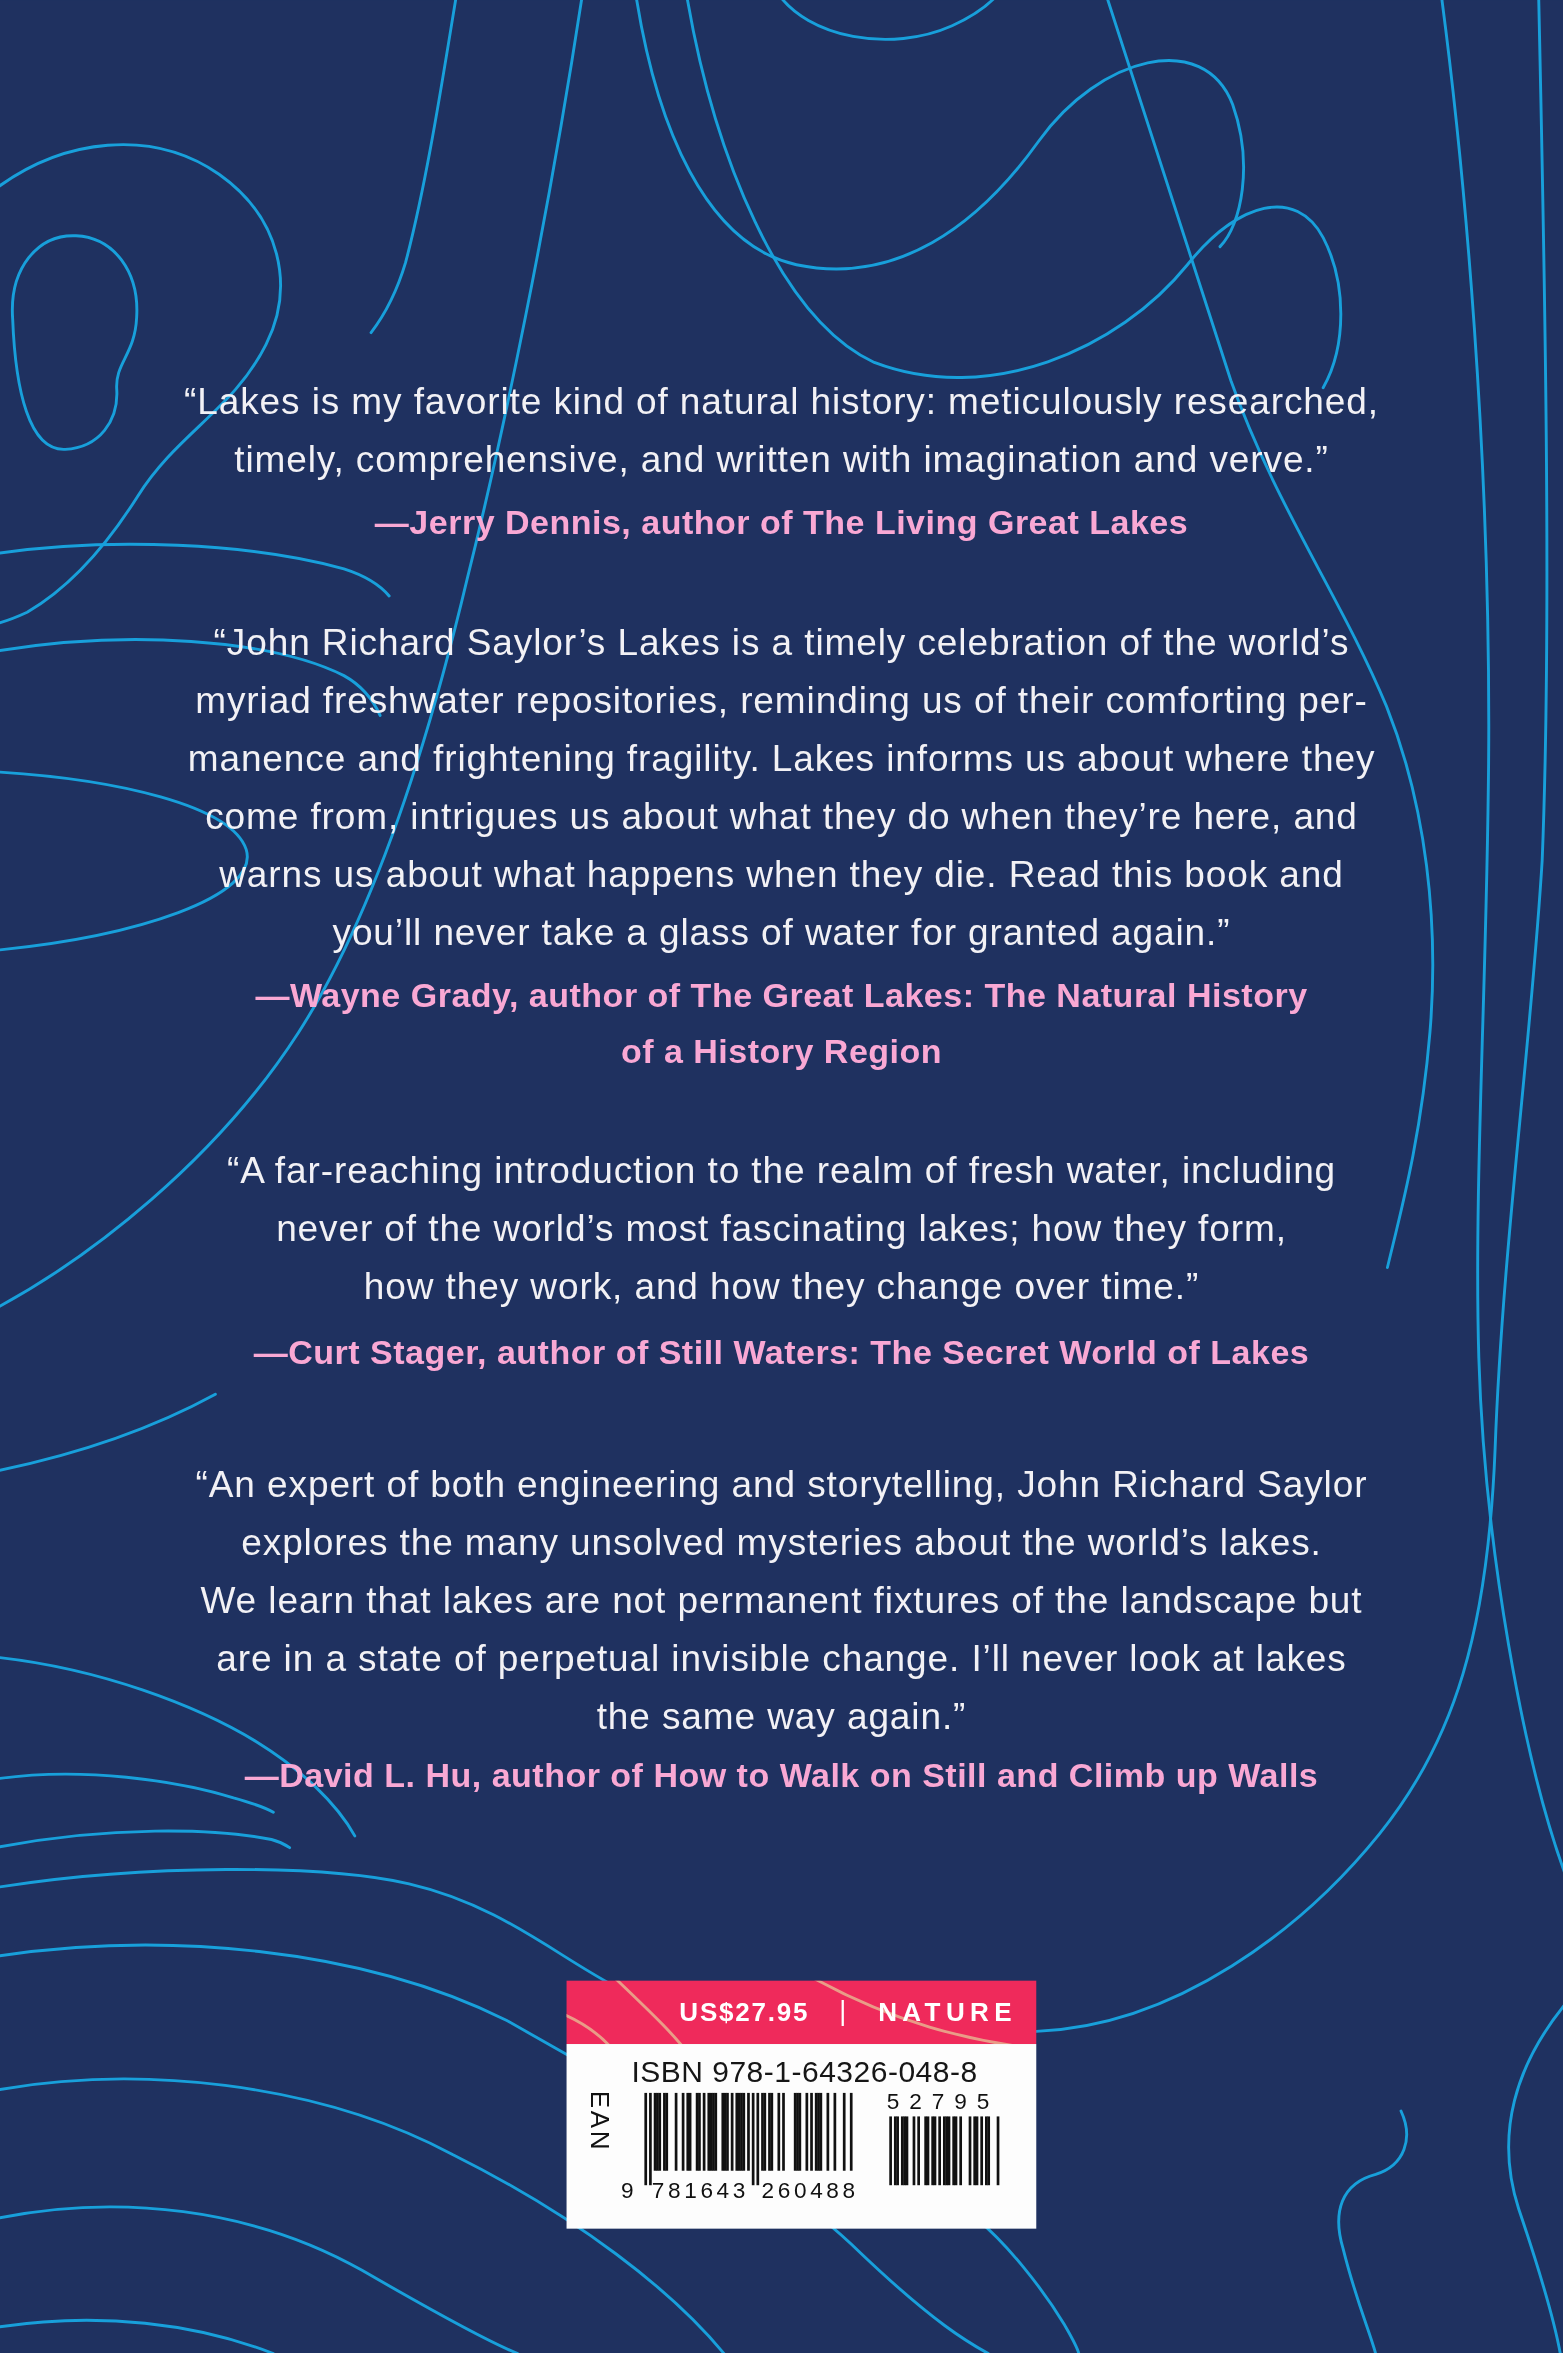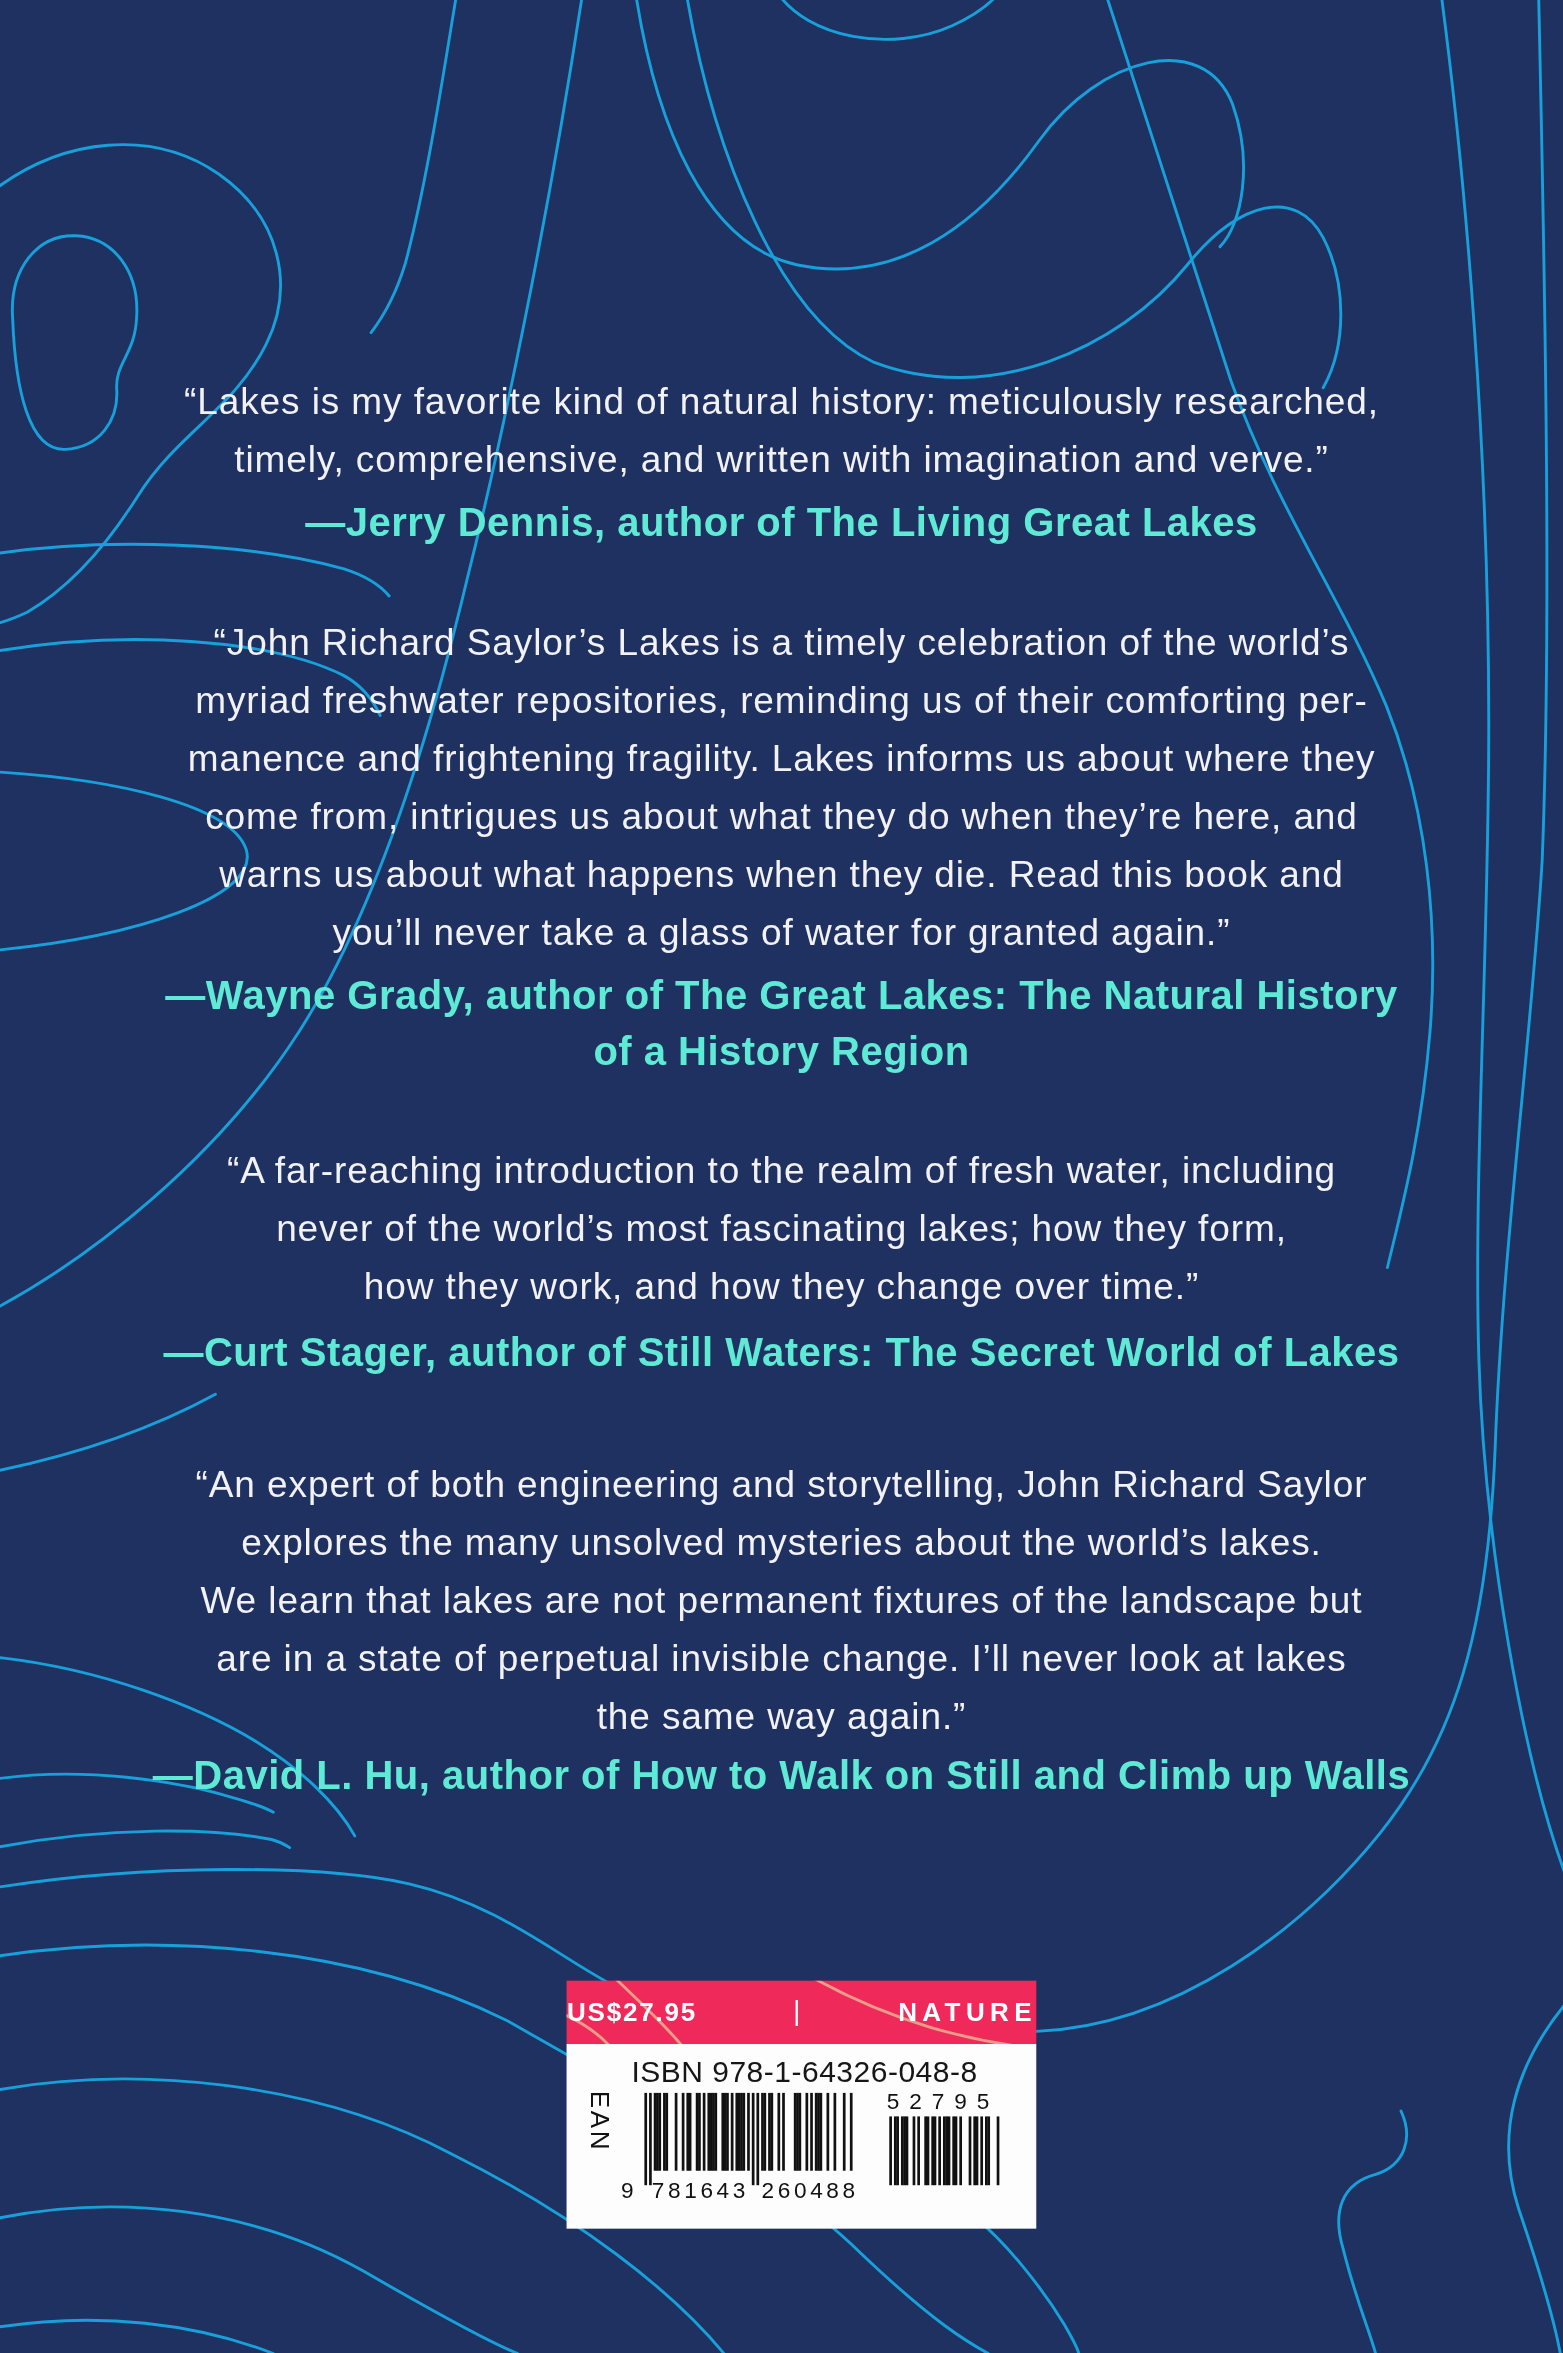--- a/index.html
+++ b/index.html
@@ -7,26 +7,26 @@
     position:relative;width:1563px;height:2354px;overflow:hidden;
     background:#1F3160;
     font-family:"Liberation Sans", sans-serif;
   }
   #bg{position:absolute;left:0;top:0;width:1563px;height:2354px;}
   .txt{position:absolute;left:0;right:0;text-align:center;}
   .quote{
     color:#F2F1F5;font-size:37px;line-height:58px;letter-spacing:0.9px;font-weight:400;
   }
   .attr{
-    color:#5eead4;font-size:40px;line-height:56px;letter-spacing:0.5px;font-weight:700;
+    color:#f9a8d4;font-size:34px;line-height:56px;letter-spacing:0.5px;font-weight:700;
   }
   .it{}
   .banner-row{
-    position:absolute;left:567px;top:1981px;width:470px;height:63px;
-    display:flex;align-items:center;justify-content:space-between;gap:30px;
+    position:absolute;left:547px;top:1981px;width:470px;height:63px;
+    display:flex;align-items:center;justify-content:flex-end;gap:30px;
     color:#FFFFFF;font-size:26px;font-weight:700;letter-spacing:1.8px;
   }
   .banner-row .nat{letter-spacing:5.4px;}
   .banner-row .sep{font-weight:400;font-size:27px;transform:translateY(-0.9px);}
   .isbn-label{
     position:absolute;left:567px;top:2055px;width:424px;box-sizing:border-box;
     padding-left:51px;text-align:center;color:#161616;font-size:30px;letter-spacing:0.5px;
   }
   .ean-label{
     position:absolute;left:554px;top:2106px;width:91px;text-align:center;

